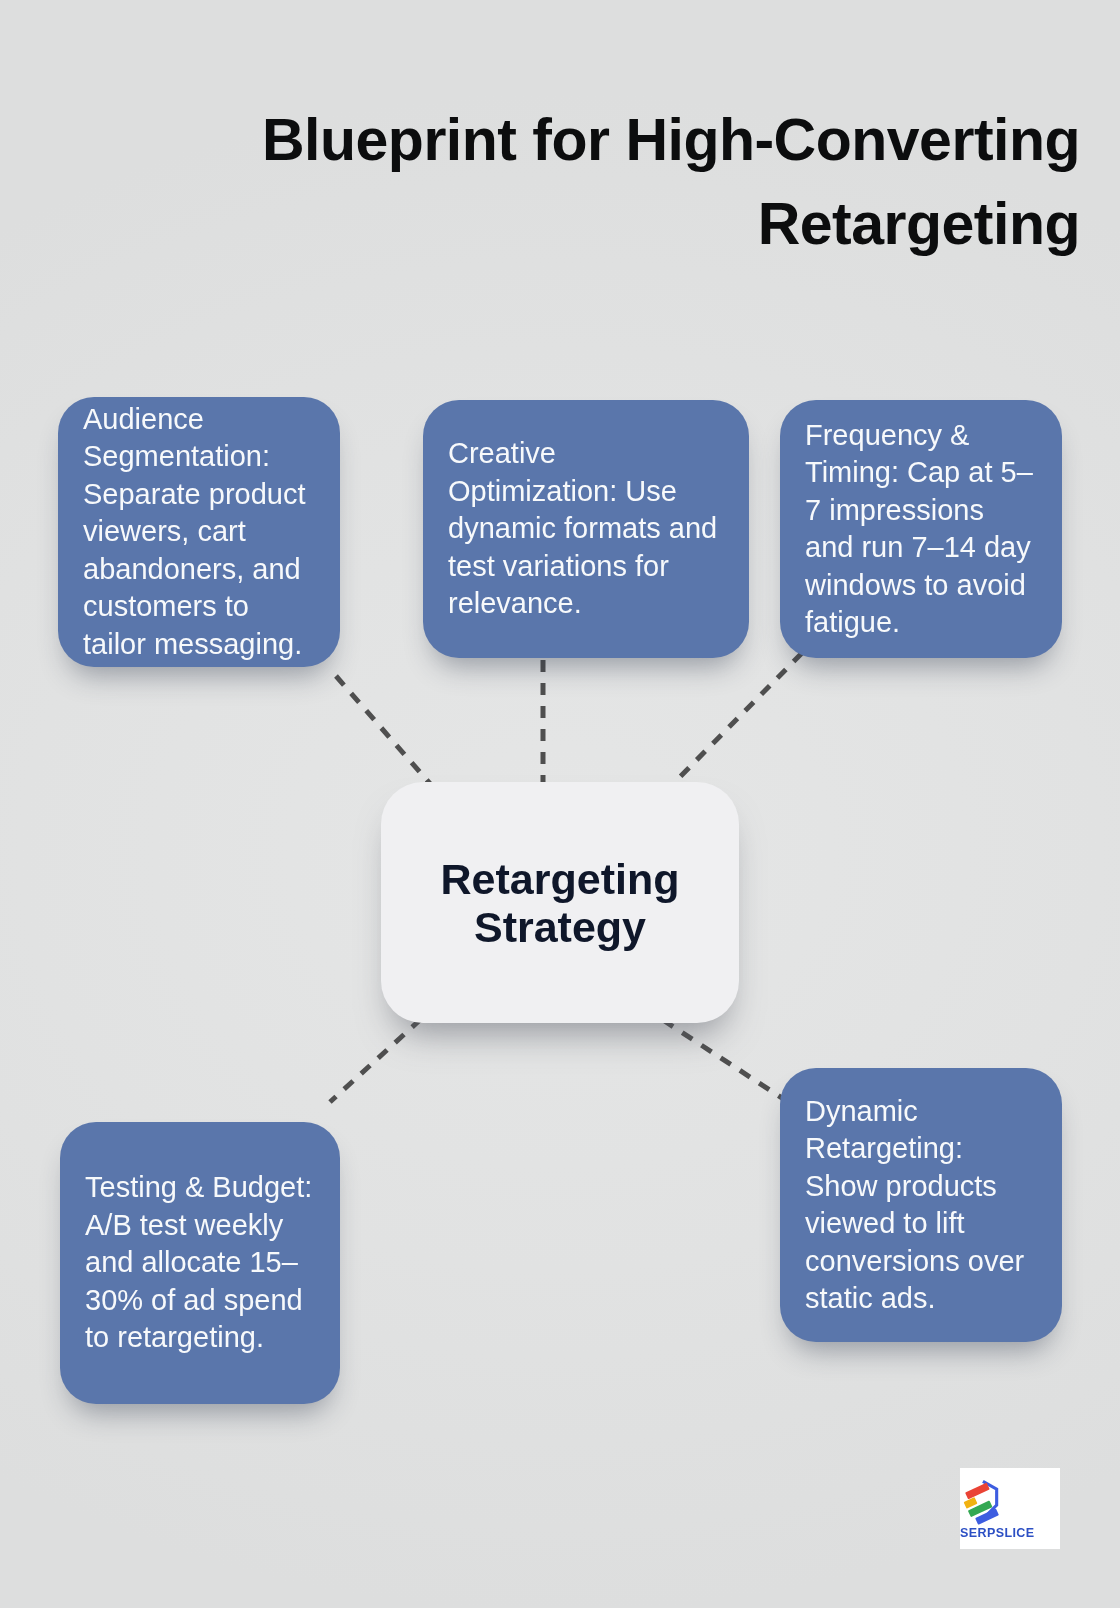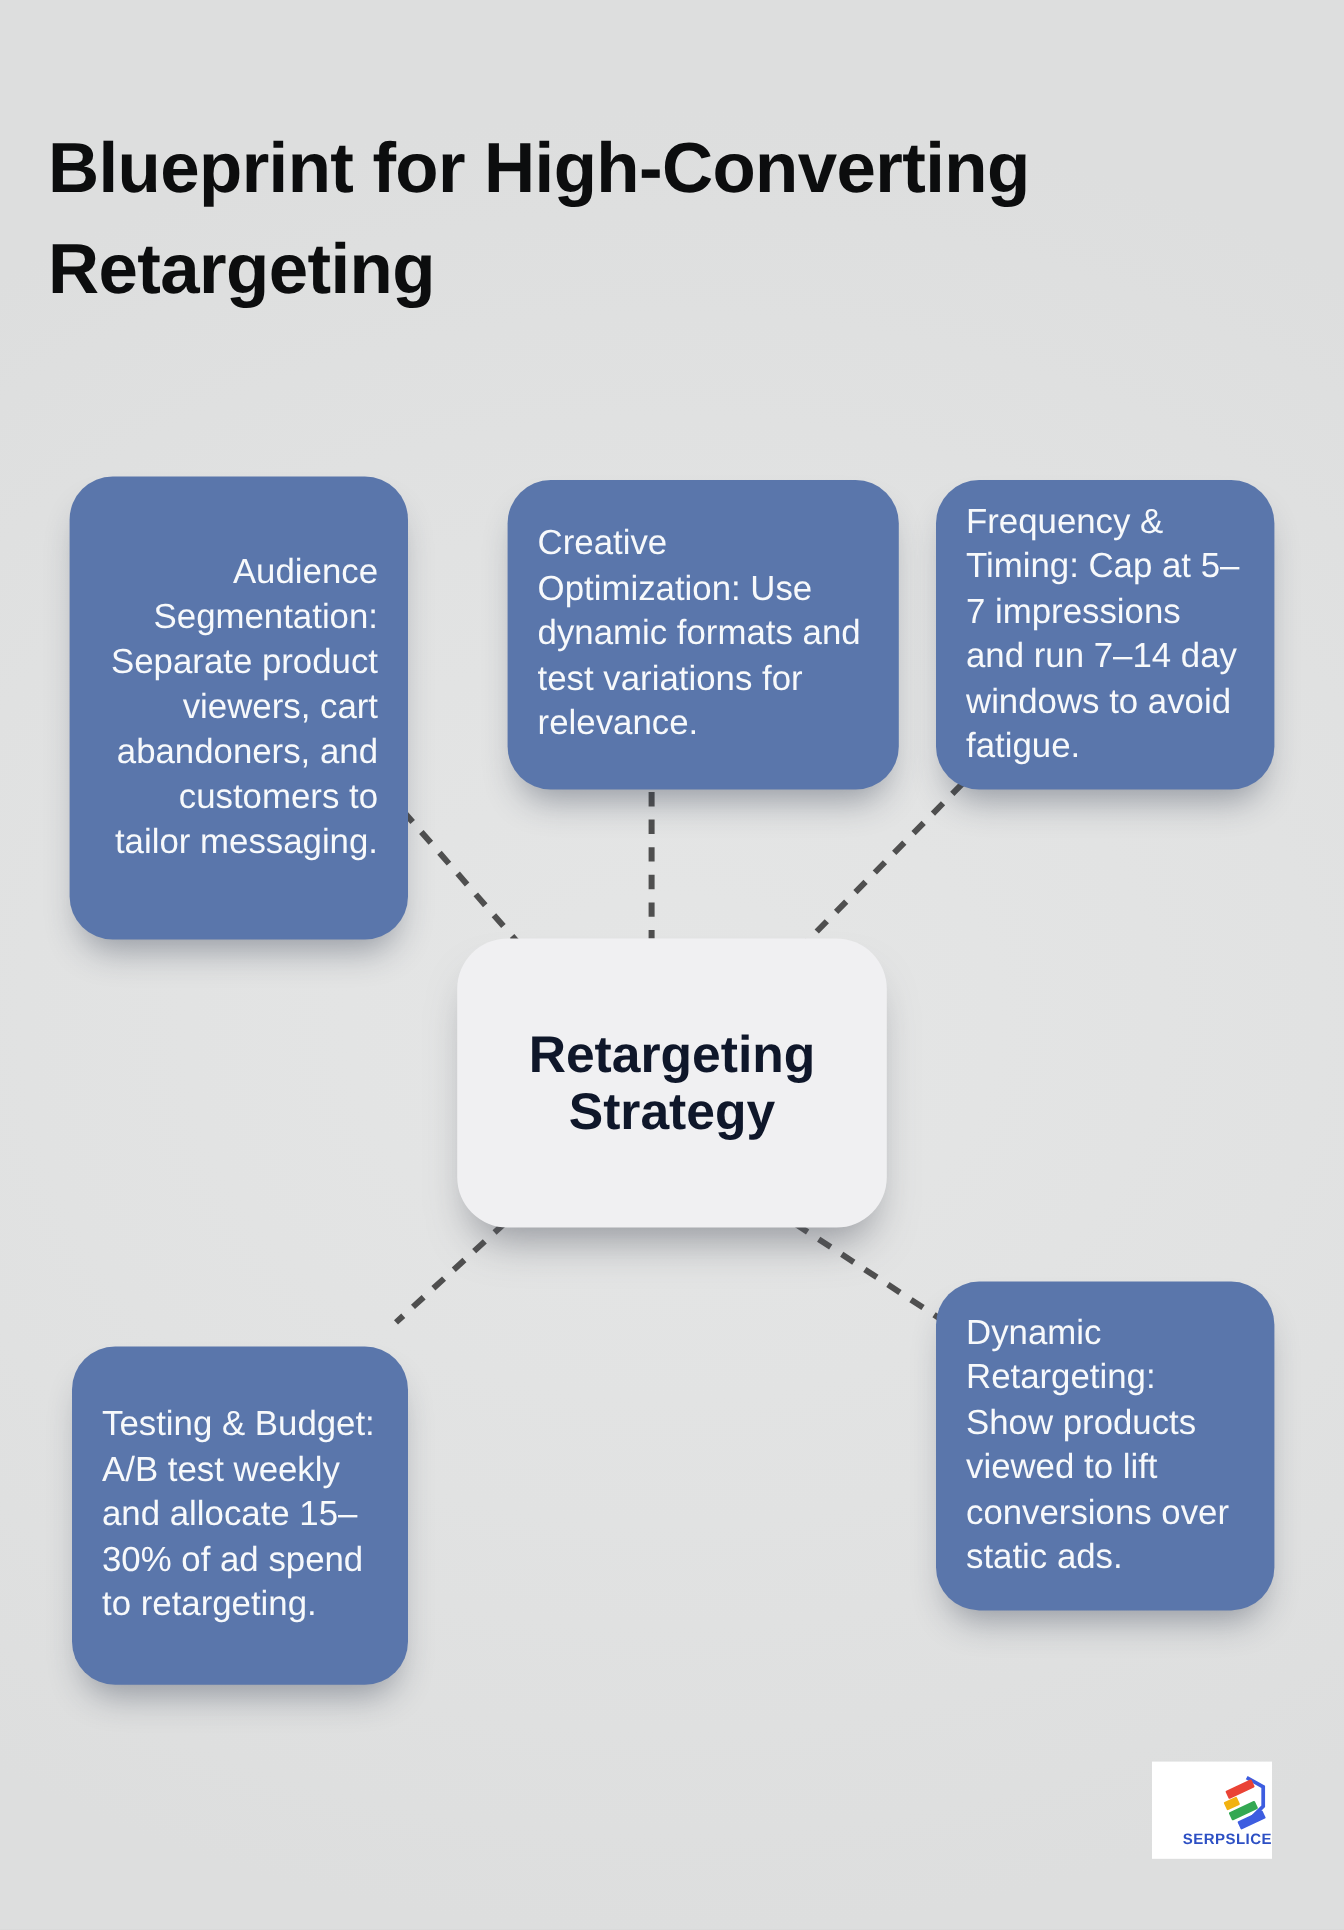--- a/index.html
+++ b/index.html
@@ -3,51 +3,51 @@
 <meta charset="utf-8">
 <style>
   html,body { margin:0; padding:0; background:#d8d9d9; }
   .canvas {
     position:relative; width:1120px; height:1608px; overflow:hidden;
     background: radial-gradient(ellipse 980px 760px at 50% 53%, #e5e6e6 0%, #e1e2e2 55%, #dddede 100%);
     font-family:"Liberation Sans", sans-serif;
   }
   .title {
     position:absolute; top:98px; left:40px; width:1040px; margin:0;
-    text-align:left; font-size:59px; line-height:84px; font-weight:800;
+    text-align:right; font-size:59px; line-height:84px; font-weight:800;
     letter-spacing:-0.5px; color:#0c0d0e;
   }
   .connectors { position:absolute; left:0; top:0; width:1120px; height:1608px; }
   .connectors line {
     stroke:#4f4f4f; stroke-width:5; stroke-dasharray:12 11; fill:none;
   }
   .node {
     position:absolute; box-sizing:border-box;
     background:#5a76ab; border-radius:36px;
     color:#f7f9fb; font-size:29px; line-height:37.5px; font-weight:400;
     display:flex; align-items:center; padding:0 25px;
     box-shadow:0 18px 28px -10px rgba(45,55,75,0.42);
   }
-  #node-audience   { left:58px;  top:397px;  width:282px; height:386px;text-align:right; }
+  #node-audience   { left:58px;  top:397px;  width:282px; height:270px; }
   #node-creative   { left:423px; top:400px;  width:326px; height:258px; }
   #node-frequency  { left:780px; top:400px;  width:282px; height:258px; }
   #node-testing    { left:60px;  top:1122px; width:280px; height:282px; }
   #node-dynamic    { left:780px; top:1068px; width:282px; height:274px; }
   .center-node {
     position:absolute; left:381px; top:782px; width:358px; height:241px;
     box-sizing:border-box; background:#f0f0f2; border-radius:42px;
     display:flex; align-items:center; justify-content:center; text-align:center;
     font-size:43px; line-height:48px; font-weight:800; color:#0f172a;
     padding:0 42px;
     box-shadow:0 22px 34px -12px rgba(85,90,100,0.55);
   }
   .logo {
     position:absolute; left:960px; top:1468px; width:100px; height:81px;
     background:#ffffff; display:flex; flex-direction:column;
-    align-items:flex-end; justify-content:center; gap:1px;
+    align-items:flex-start; justify-content:center; gap:1px;
   }
   .logo-text {
     font-size:12.5px; font-weight:700; color:#2d50c4; letter-spacing:0.4px;
   }
 </style>
 </head>
 <body>
 
 <div class="canvas">
 

